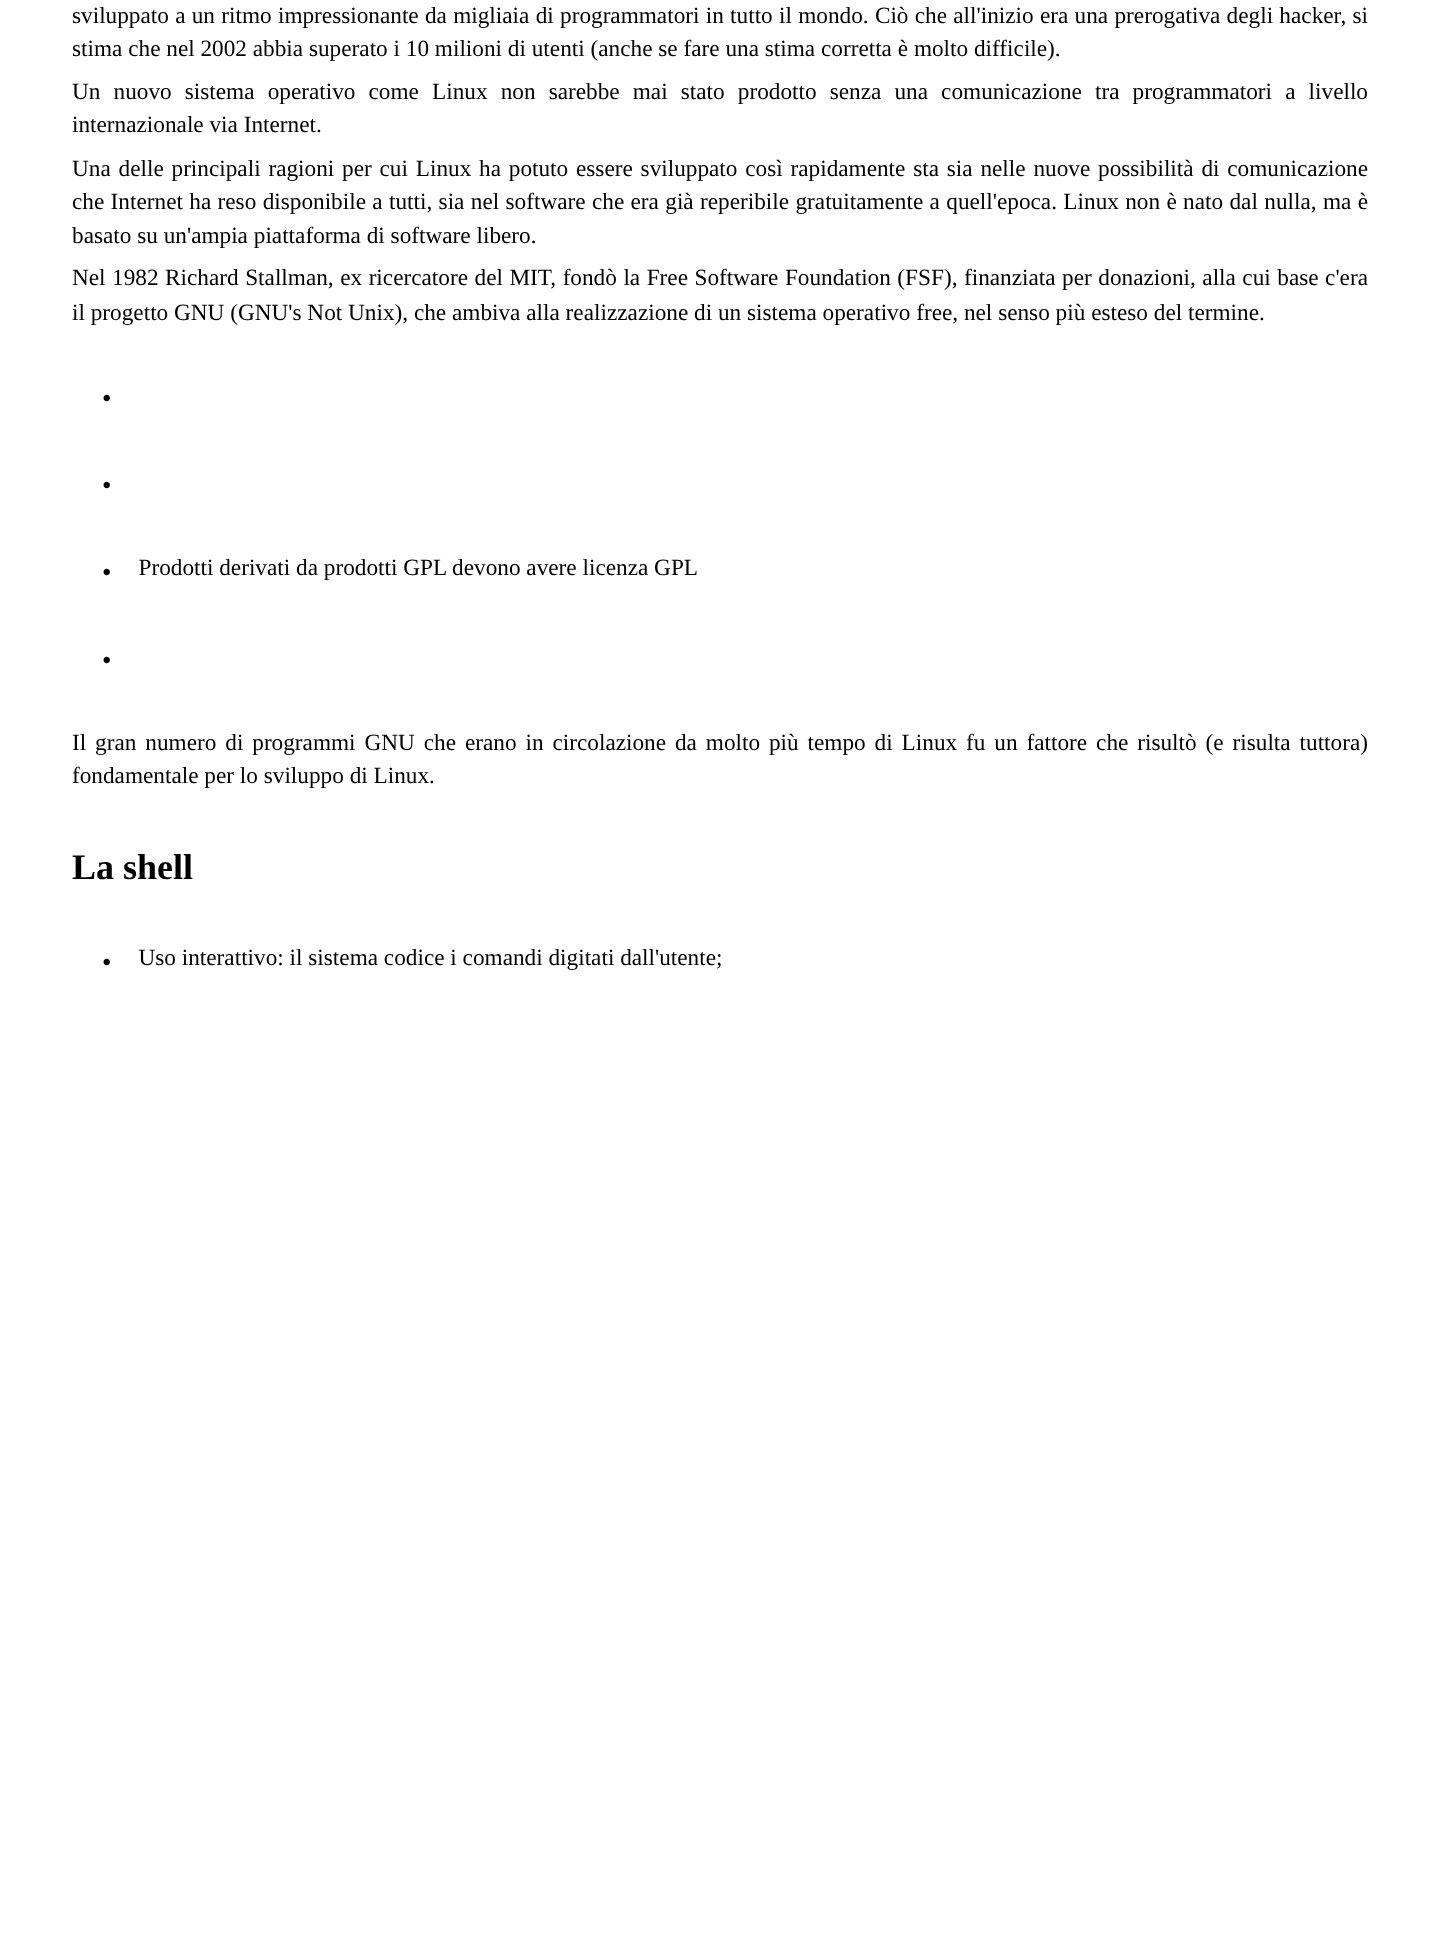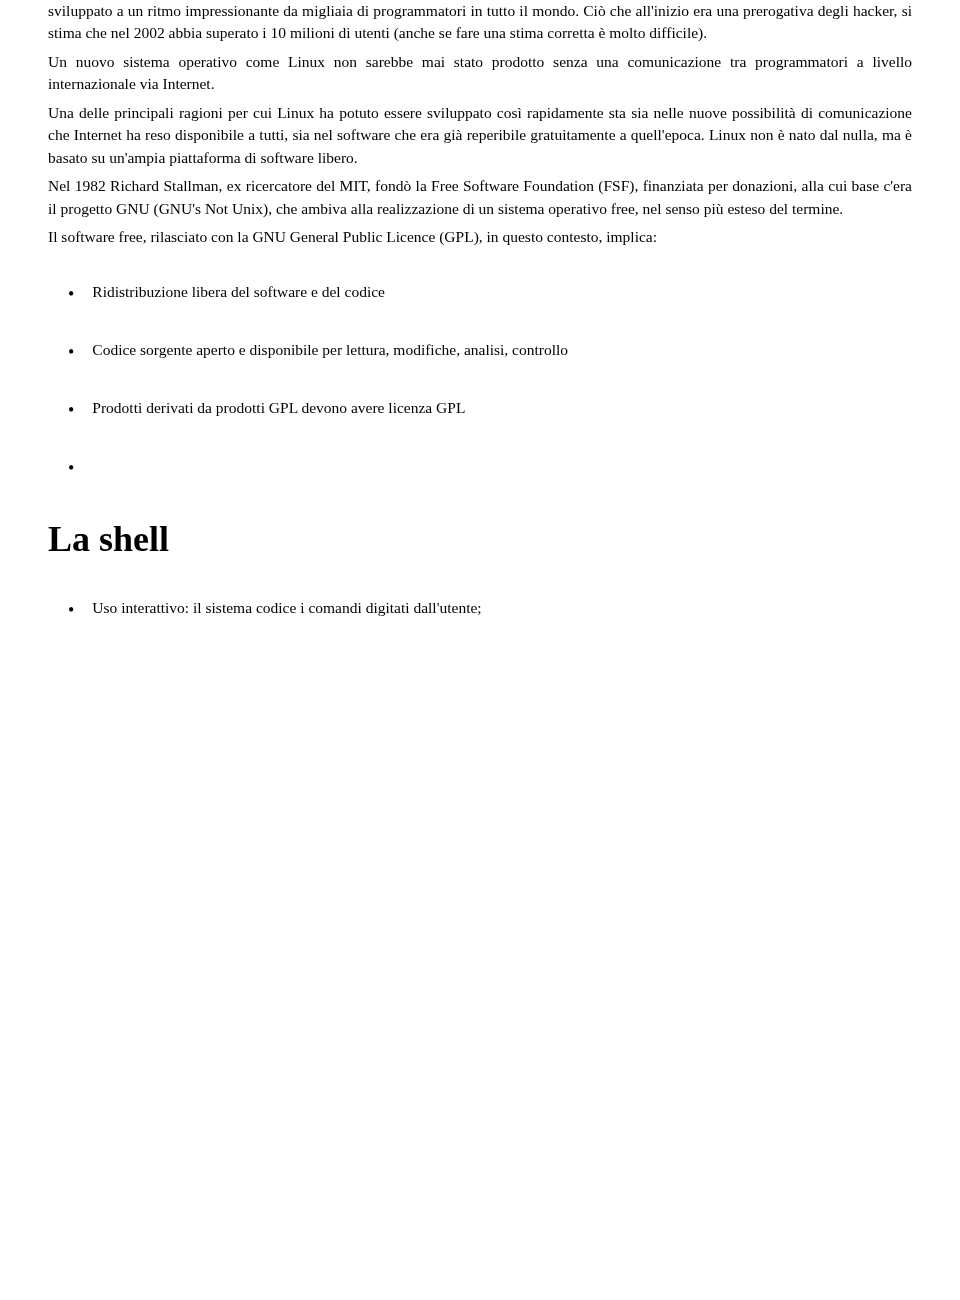--- a/index.html
+++ b/index.html
@@ -38,21 +38,21 @@
       font-size: 18px;
       margin-right: 18px;
       margin-top: 0px;
       flex-shrink: 0;
     }
     .bullet-text {
       text-align: justify;
       flex: 1;
     }
     .section-heading {
-      font-size: 36px;
+      font-size: 24px;
       font-weight: bold;
       margin-top: 32px;
       margin-bottom: 1px;
     }
     .gap-para {
       margin-top: 6px;
     }
   </style>
 </head>
 <body>
@@ -60,40 +60,38 @@
 <div class="main-content">
 
   <p class="paragraph">sviluppato a un ritmo impressionante da migliaia di programmatori in tutto il mondo. Ciò che all'inizio era una prerogativa degli hacker, si stima che nel 2002 abbia superato i 10 milioni di utenti (anche se fare una stima corretta è molto difficile).</p>
 
   <p class="paragraph gap-para">Un nuovo sistema operativo come Linux non sarebbe mai stato prodotto senza una comunicazione tra programmatori a livello internazionale via Internet.</p>
 
   <p class="paragraph gap-para">Una delle principali ragioni per cui Linux ha potuto essere sviluppato così rapidamente sta sia nelle nuove possibilità di comunicazione che Internet ha reso disponibile a tutti, sia nel software che era già reperibile gratuitamente a quell'epoca. Linux non è nato dal nulla, ma è basato su un'ampia piattaforma di software libero.</p>
 
   <p class="paragraph gap-para">Nel 1982 Richard Stallman, ex ricercatore del MIT, fondò la Free Software Foundation (FSF), finanziata per donazioni, alla cui base c'era il progetto GNU (GNU's Not Unix), che ambiva alla realizzazione di un sistema operativo free, nel senso più esteso del termine.</p>
 
-  <p class="paragraph gap-para">Il software free, rilasciato con la GNU General Public Licence (GPL), in questo contesto, implica:</p>
 
   <ul class="bullet-list">
     <li class="bullet-item">
       <span class="bullet-dot">•</span>
-      <span class="bullet-text">Ridistribuzione libera del software e del codice</span>
     </li>
     <li class="bullet-item">
       <span class="bullet-dot">•</span>
-      <span class="bullet-text">Codice sorgente aperto e disponibile per lettura, modifiche, analisi, controllo</span>
     </li>
     <li class="bullet-item">
       <span class="bullet-dot">•</span>
       <span class="bullet-text">Prodotti derivati da prodotti GPL devono avere licenza GPL</span>
     </li>
     <li class="bullet-item">
       <span class="bullet-dot">•</span>
     </li>
   </ul>
 
+  <p class="paragraph">Il gran numero di programmi GNU che erano in circolazione da molto più tempo di Linux fu un fattore che risultò (e risulta tuttora) fondamentale per lo sviluppo di Linux.</p>
 
   <h2 class="section-heading">La shell</h2>
 
 
 
   <ul class="bullet-list">
     <li class="bullet-item">
       <span class="bullet-dot">•</span>
       <span class="bullet-text">Uso interattivo: il sistema codice i comandi digitati dall'utente;</span>
     </li>

